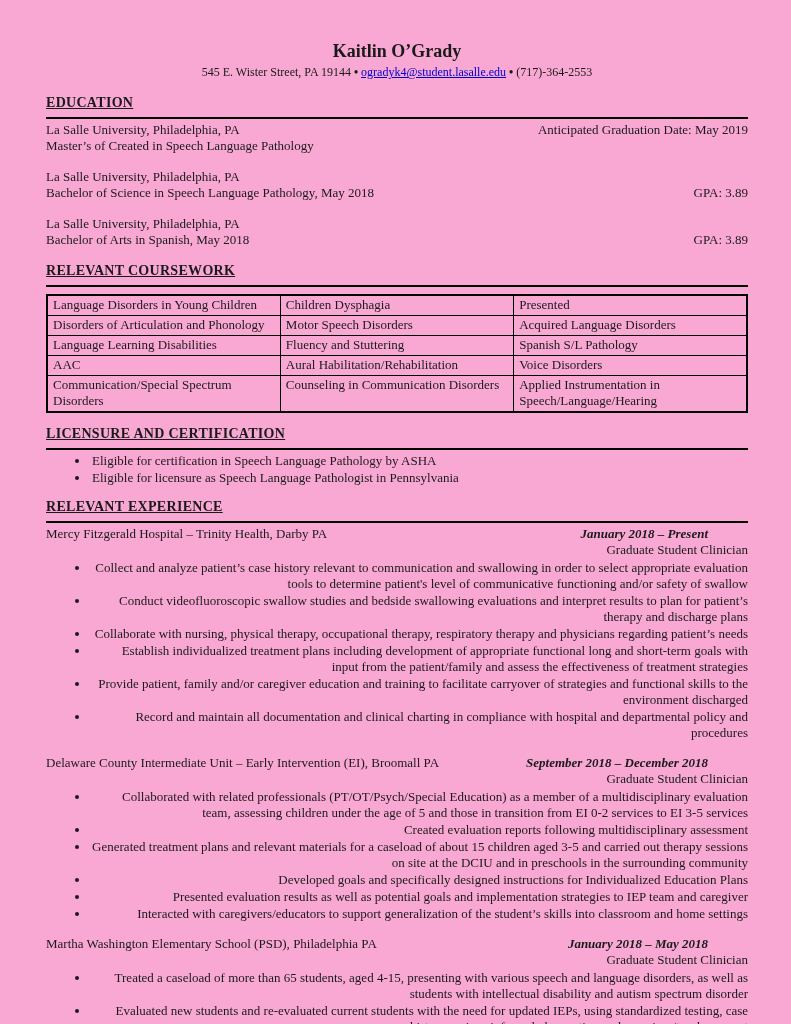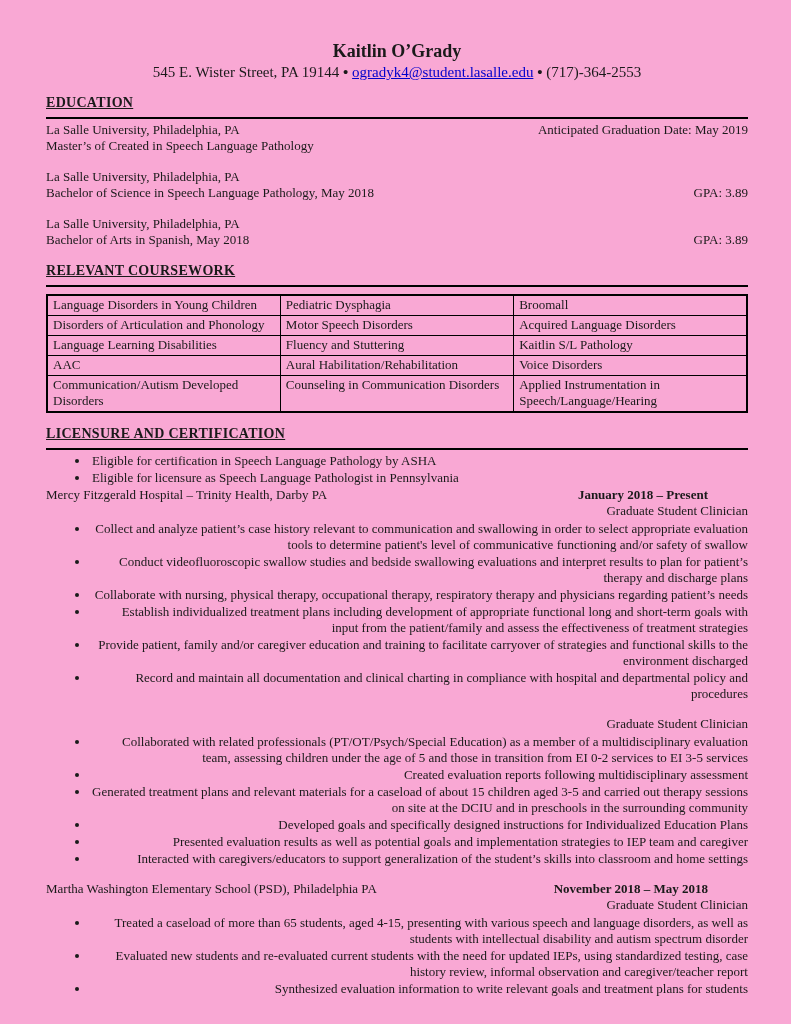--- a/index.html
+++ b/index.html
@@ -13,21 +13,21 @@
     overflow: hidden;
   }
   .content {
     padding: 40px 43px 0 46px; 
     font-size: 13px;
     line-height: 16px;
   }
   
   .doc-header { text-align: center; margin-bottom: 13px; }
   .candidate-name { font-size: 18px; font-weight: bold; line-height: 22px; }
-  .contact-line { font-size: 15px; line-height: 20px; }
+  .contact-line { font-size: 12px; line-height: 20px; }
   .email-link { color: #0000cc; text-decoration: underline; cursor: pointer; }
   .sep { font-weight: bold; }
   
   .section-head {
     border-bottom: 2.5px solid #000;
     margin-top: 13px;
     margin-bottom: 3px;
     padding-bottom: 6px;
   }
   .section-title {
@@ -61,21 +61,21 @@
     margin: 2px 0 0 0;
     padding-left: 44px;
   }
   ul.bullets li {
     padding-left: 2px;
     margin: 0 0 1px 0;
   }
   
   .job { margin-bottom: 14px; text-align: right; }
   .job-head { display: flex; justify-content: space-between; }
-  .job-date { font-weight: bold; margin-right: 40px; white-space: nowrap; }
+  .job-date { font-weight: bold; font-style: italic; margin-right: 40px; white-space: nowrap; }
   .job-role { }
 </style>
 </head>
 <body>
 
 <div class="page">
   <div class="content">
 
     <div class="doc-header">
       <div class="candidate-name">Kaitlin O’Grady</div>
@@ -123,87 +123,94 @@
     </div>
 
     <div class="section-head">
       <span class="section-title">RELEVANT COURSEWORK</span>
     </div>
 
     <table class="coursework">
       <tbody>
         <tr>
           <td>Language Disorders in Young Children</td>
-          <td>Pediatric Dysphagia</td>
-          <td>Broomall</td>
+          <td>Children Dysphagia</td>
+          <td>Presented</td>
         </tr>
         <tr>
           <td>Disorders of Articulation and Phonology</td>
           <td>Motor Speech Disorders</td>
           <td>Acquired Language Disorders</td>
         </tr>
         <tr>
           <td>Language Learning Disabilities</td>
           <td>Fluency and Stuttering</td>
-          <td>Kaitlin S/L Pathology</td>
+          <td>Spanish S/L Pathology</td>
         </tr>
         <tr>
           <td>AAC</td>
           <td>Aural Habilitation/Rehabilitation</td>
           <td>Voice Disorders</td>
         </tr>
         <tr>
-          <td>Communication/Autism Developed Disorders</td>
+          <td>Communication/Special Spectrum Disorders</td>
           <td>Counseling in Communication Disorders</td>
           <td>Applied Instrumentation in Speech/Language/Hearing</td>
         </tr>
       </tbody>
     </table>
 
     <div class="section-head">
       <span class="section-title">LICENSURE AND CERTIFICATION</span>
     </div>
     <ul class="bullets">
       <li>Eligible for certification in Speech Language Pathology by ASHA</li>
       <li>Eligible for licensure as Speech Language Pathologist in Pennsylvania</li>
     </ul>
 
+    <div class="section-head">
+      <span class="section-title">RELEVANT EXPERIENCE</span>
+    </div>
 
     <div class="job">
       <div class="job-head">
         <span><span class="b">Mercy Fitzgerald Hospital – Trinity Health, Darby PA</span><span></span></span>
         <span class="job-date">January 2018 – Present</span>
       </div>
       <div class="job-role">Graduate Student Clinician</div>
       <ul class="bullets">
         <li>Collect and analyze patient’s case history relevant to communication and swallowing in order to select appropriate evaluation tools to determine patient's level of communicative functioning and/or safety of swallow</li>
         <li>Conduct videofluoroscopic swallow studies and bedside swallowing evaluations and interpret results to plan for patient’s therapy and discharge plans</li>
         <li>Collaborate with nursing, physical therapy, occupational therapy, respiratory therapy and physicians regarding patient’s needs</li>
         <li>Establish individualized treatment plans including development of appropriate functional long and short-term goals with input from the patient/family and assess the effectiveness of treatment strategies</li>
         <li>Provide patient, family and/or caregiver education and training to facilitate carryover of strategies and functional skills to the environment discharged</li>
         <li>Record and maintain all documentation and clinical charting in compliance with hospital and departmental policy and procedures</li>
       </ul>
     </div>
 
     <div class="job">
+      <div class="job-head">
+        <span><span class="b">Delaware County Intermediate Unit – Early Intervention (EI), Broomall PA</span><span></span></span>
+        <span class="job-date">September 2018 – December 2018</span>
+      </div>
       <div class="job-role">Graduate Student Clinician</div>
       <ul class="bullets">
         <li>Collaborated with related professionals (PT/OT/Psych/Special Education) as a member of a multidisciplinary evaluation team, assessing children under the age of 5 and those in transition from EI 0-2 services to EI 3-5 services</li>
         <li>Created evaluation reports following multidisciplinary assessment</li>
         <li>Generated treatment plans and relevant materials for a caseload of about 15 children aged 3-5 and carried out therapy sessions on site at the DCIU and in preschools in the surrounding community</li>
         <li>Developed goals and specifically designed instructions for Individualized Education Plans</li>
         <li>Presented evaluation results as well as potential goals and implementation strategies to IEP team and caregiver</li>
         <li>Interacted with caregivers/educators to support generalization of the student’s skills into classroom and home settings</li>
       </ul>
     </div>
 
     <div class="job">
       <div class="job-head">
         <span><span class="b">Martha Washington Elementary School (PSD),</span><span> Philadelphia PA</span></span>
-        <span class="job-date">November 2018 – May 2018</span>
+        <span class="job-date">January 2018 – May 2018</span>
       </div>
       <div class="job-role">Graduate Student Clinician</div>
       <ul class="bullets">
         <li>Treated a caseload of more than 65 students, aged 4-15, presenting with various speech and language disorders, as well as students with intellectual disability and autism spectrum disorder</li>
         <li>Evaluated new students and re-evaluated current students with the need for updated IEPs, using standardized testing, case history review, informal observation and caregiver/teacher report</li>
         <li>Synthesized evaluation information to write relevant goals and treatment plans for students</li>
 
       </ul>
     </div>
 

